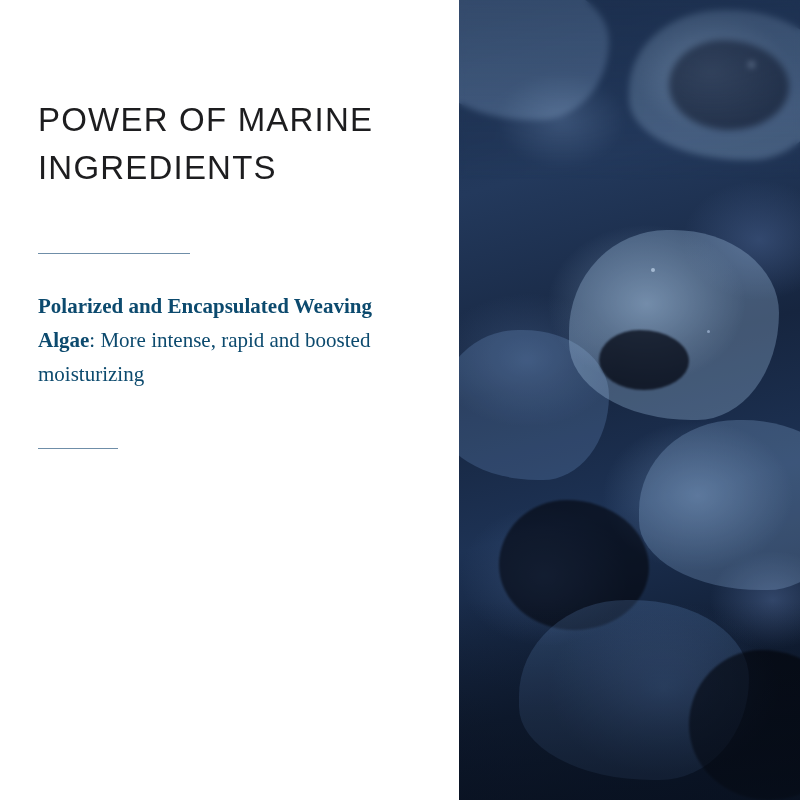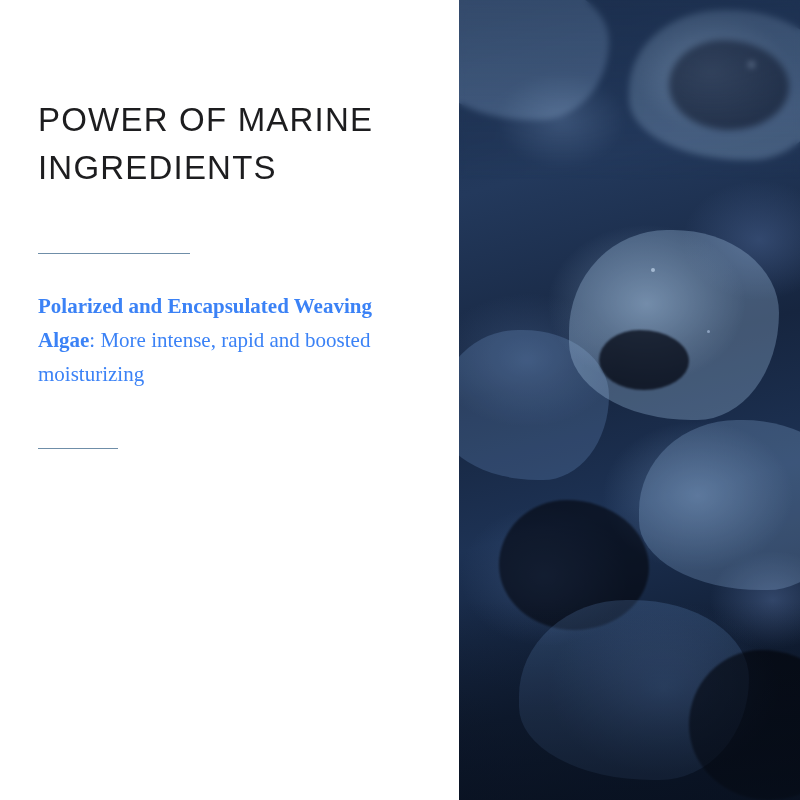--- a/index.html
+++ b/index.html
@@ -53,21 +53,21 @@
   .rule-1 {
     margin-top: 61px;
   }
   .rule-2 {
     margin-top: 57px;
   }
   .block {
     max-width: 372px;
     font-size: 21px;
     line-height: 1.62;
-    color: #3b82f6;
+    color: #0c4a6e;
   }
   .block-1 {
     margin-top: 35px;
   }
   .block-2 {
     margin-top: 34px;
   }
   .block b {
     font-weight: 700;
   }

